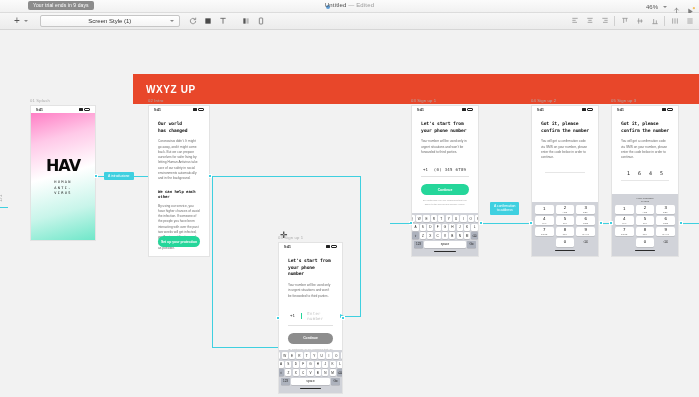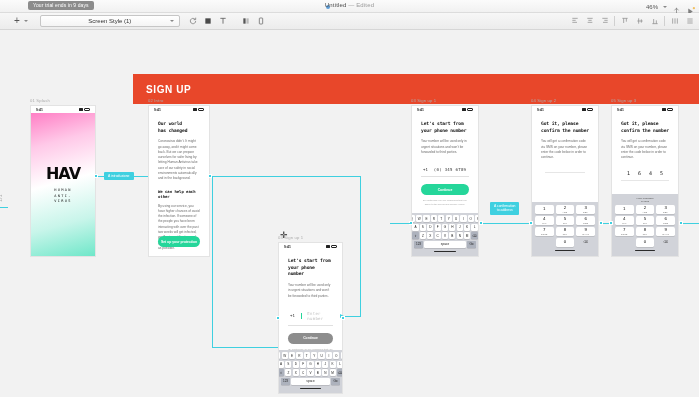--- a/index.html
+++ b/index.html
@@ -304,26 +304,26 @@
   </div>
 </div>
 
 <div class="canvas">
 
   <div class="ruler-left">
     <div class="artboard-side-label">1/1</div>
   </div>
 
   <div class="banner">
-    <span class="banner-txt">SIGN UP</span>
+    <span class="banner-txt">WXYZ UP</span>
   </div>
 
   <div class="card" style="left:30px; top:68px;">
     <div class="card-label">01 Splash</div>
-    <div class="phone" style="width:66px; height:152px;">
+    <div class="phone" style="width:66px; height:136px;">
       <div class="statusbar">
         <span>9:41</span>
         <span class="sb-right">
           <i class="bar-ic"></i>
             <i class="batt"></i>
         </span>
       </div>
       <div class="splash">
         <div class="hav-logo">HAV</div>
         <div class="hav-sub" style="white-space:pre-line;">HUMAN

